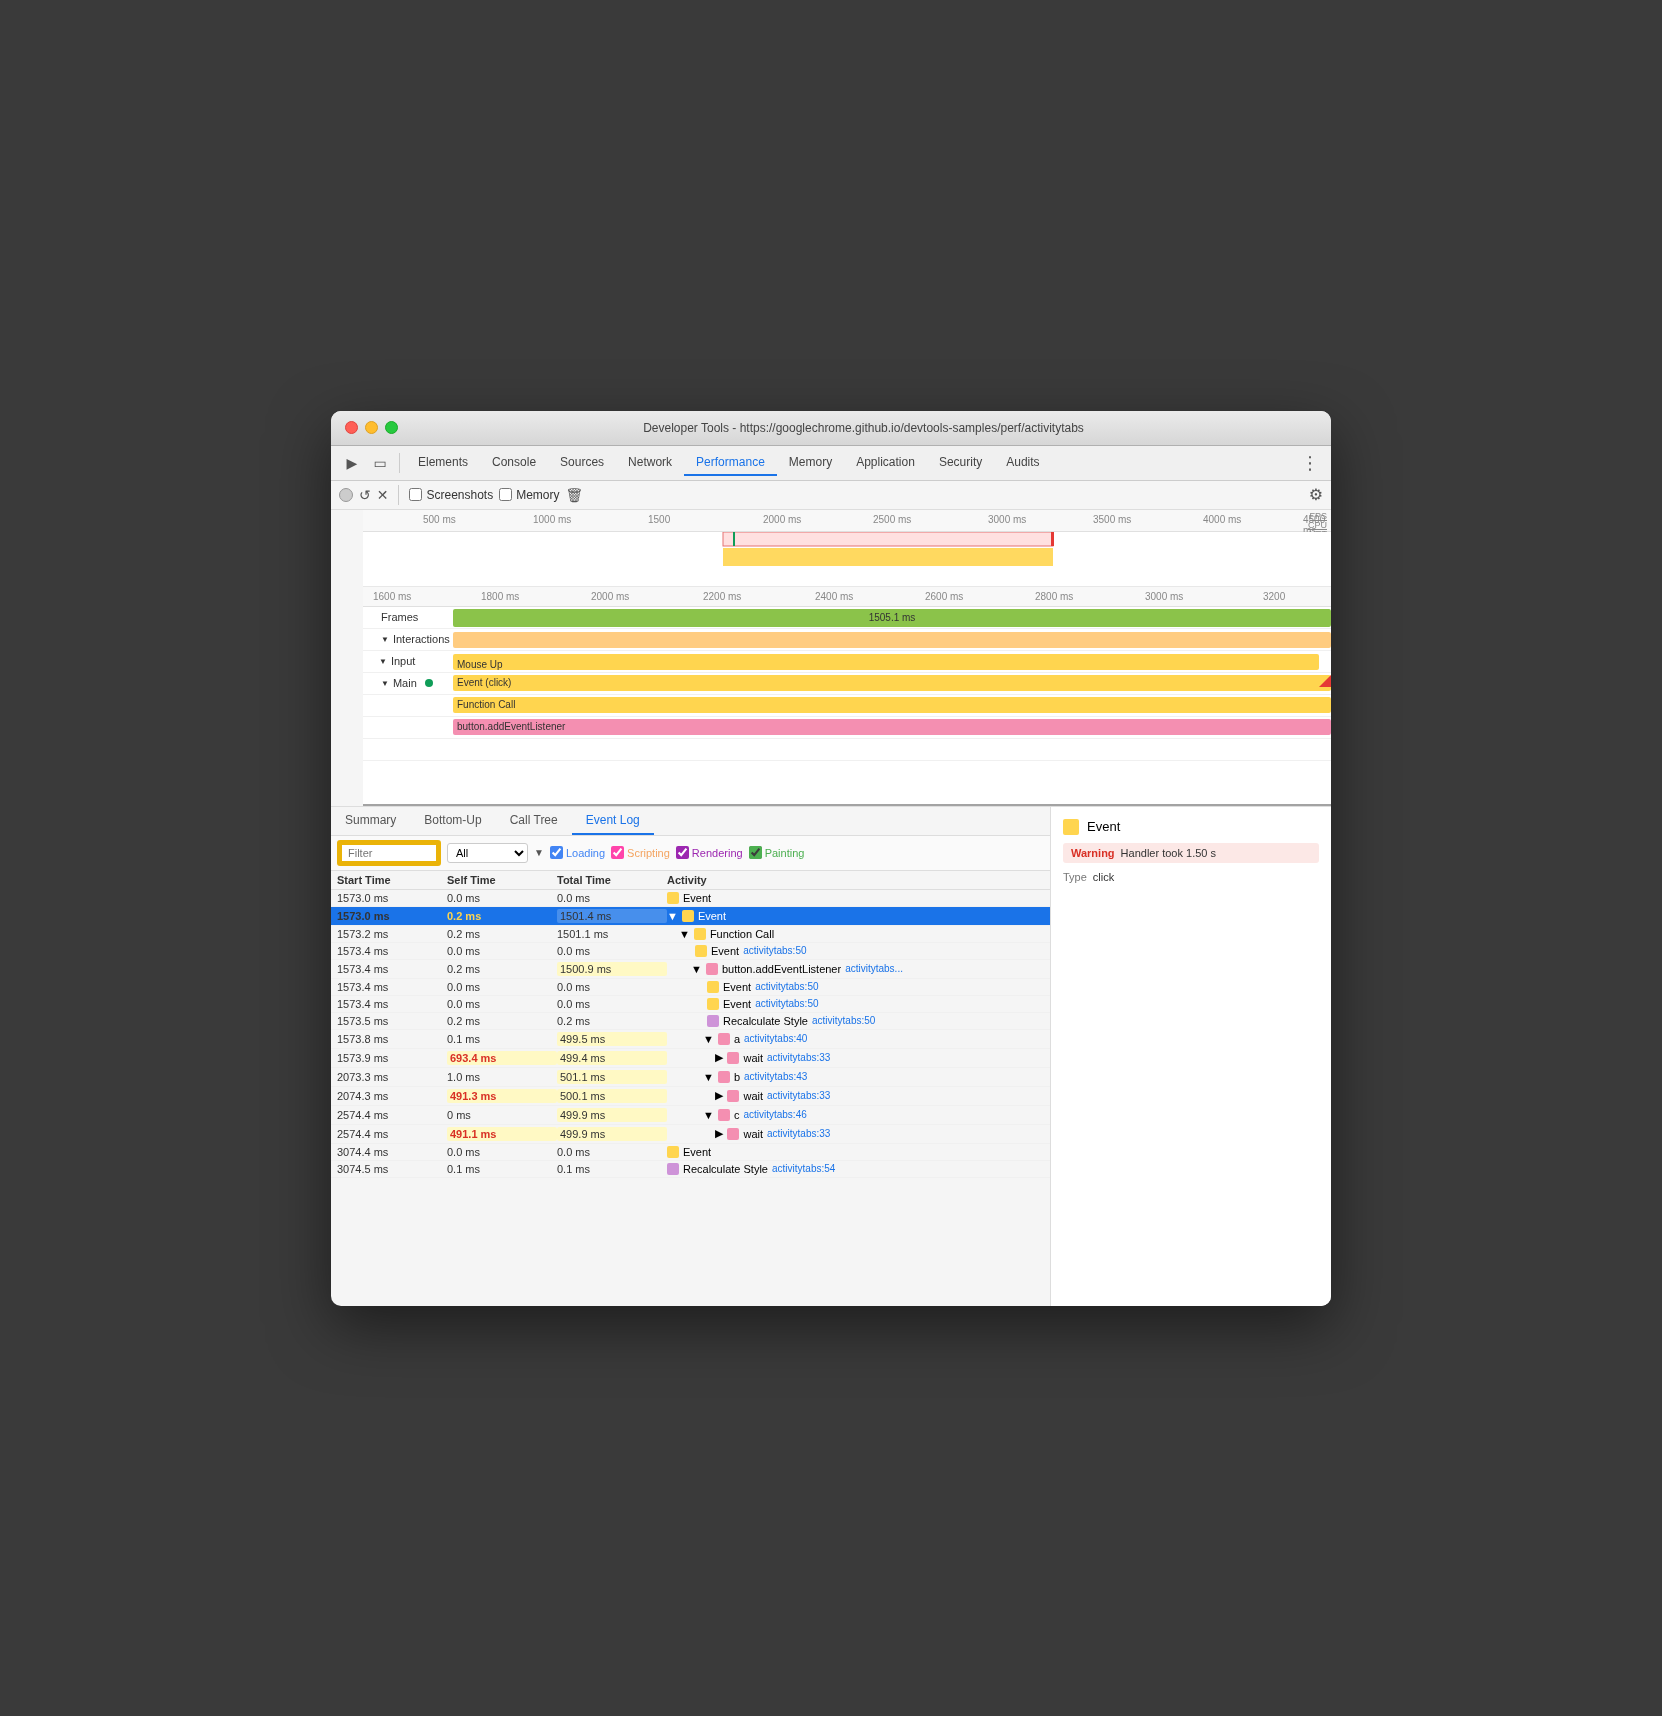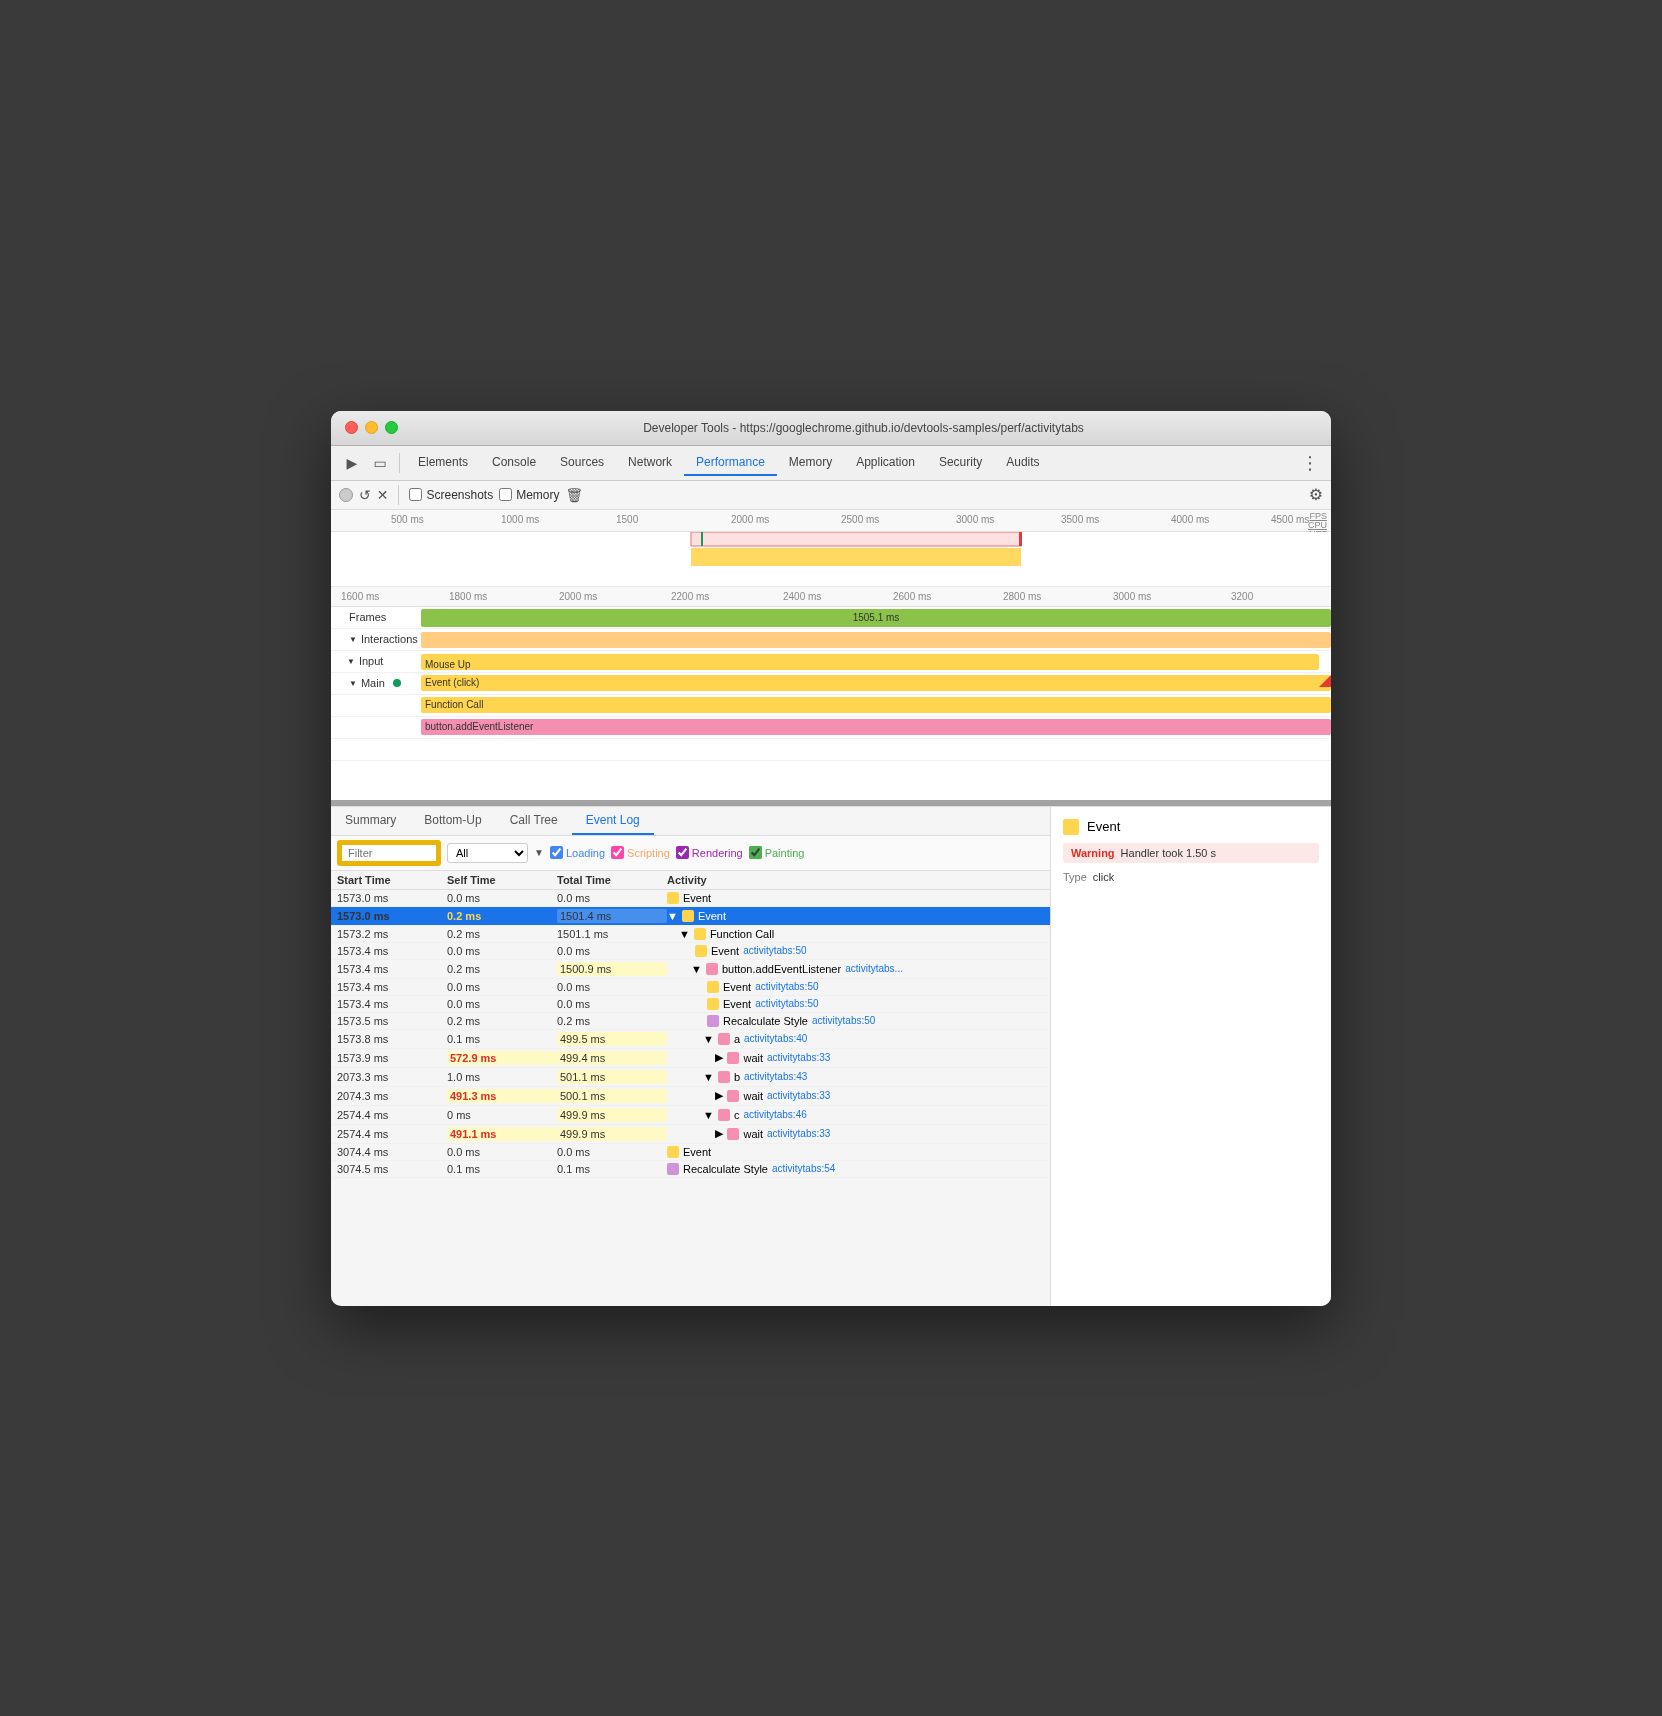--- a/index.html
+++ b/index.html
@@ -104,24 +104,25 @@
     .checkbox-wrap {
       display: flex; align-items: center; gap: 4px; font-size: 12px; color: #333;
     }
     .checkbox-wrap input { cursor: pointer; }
     .trash-icon { font-size: 14px; color: #555; cursor: pointer; }
     .settings-icon { margin-left: auto; font-size: 16px; color: #555; cursor: pointer; }
 
     
     .timeline-area {
       background: #fff;
-      border-bottom: 6px solid #a3a3a3;
+      border-bottom: 2px solid #a3a3a3;
       position: relative;
       height: 296px;
       overflow: hidden;
+      margin-left: 32px;
     }
     .timeline-ruler-top {
       display: flex;
       align-items: center;
       height: 22px;
       border-bottom: 1px solid #e0e0e0;
       background: #f8f8f8;
       font-size: 10px;
       color: #777;
       padding: 0 8px;
@@ -692,21 +693,21 @@
           <div class="activity-cell">
             <span style="margin-left:36px">▼</span>
             <span class="event-icon icon-pink"></span>
             <span>a</span>
             <a class="link" href="#">activitytabs:40</a>
           </div>
         </div>
 
         <div class="table-row">
           <div class="time-cell">1573.9 ms</div>
-          <div class="time-cell" style="background:#fff9c4;padding:1px 3px;border-radius:2px;color:#d93025;font-weight:600;">572.9 ms</div>
+          <div class="time-cell" style="background:#fff9c4;padding:1px 3px;border-radius:2px;color:#d93025;font-weight:600;">693.4 ms</div>
           <div class="time-cell" style="background:#fff9c4;padding:1px 3px;border-radius:2px;">499.4 ms</div>
           <div class="activity-cell">
             <span style="margin-left:48px">▶</span>
             <span class="event-icon icon-pink"></span>
             <span>wait</span>
             <a class="link" href="#">activitytabs:33</a>
           </div>
         </div>
 
         <div class="table-row">

